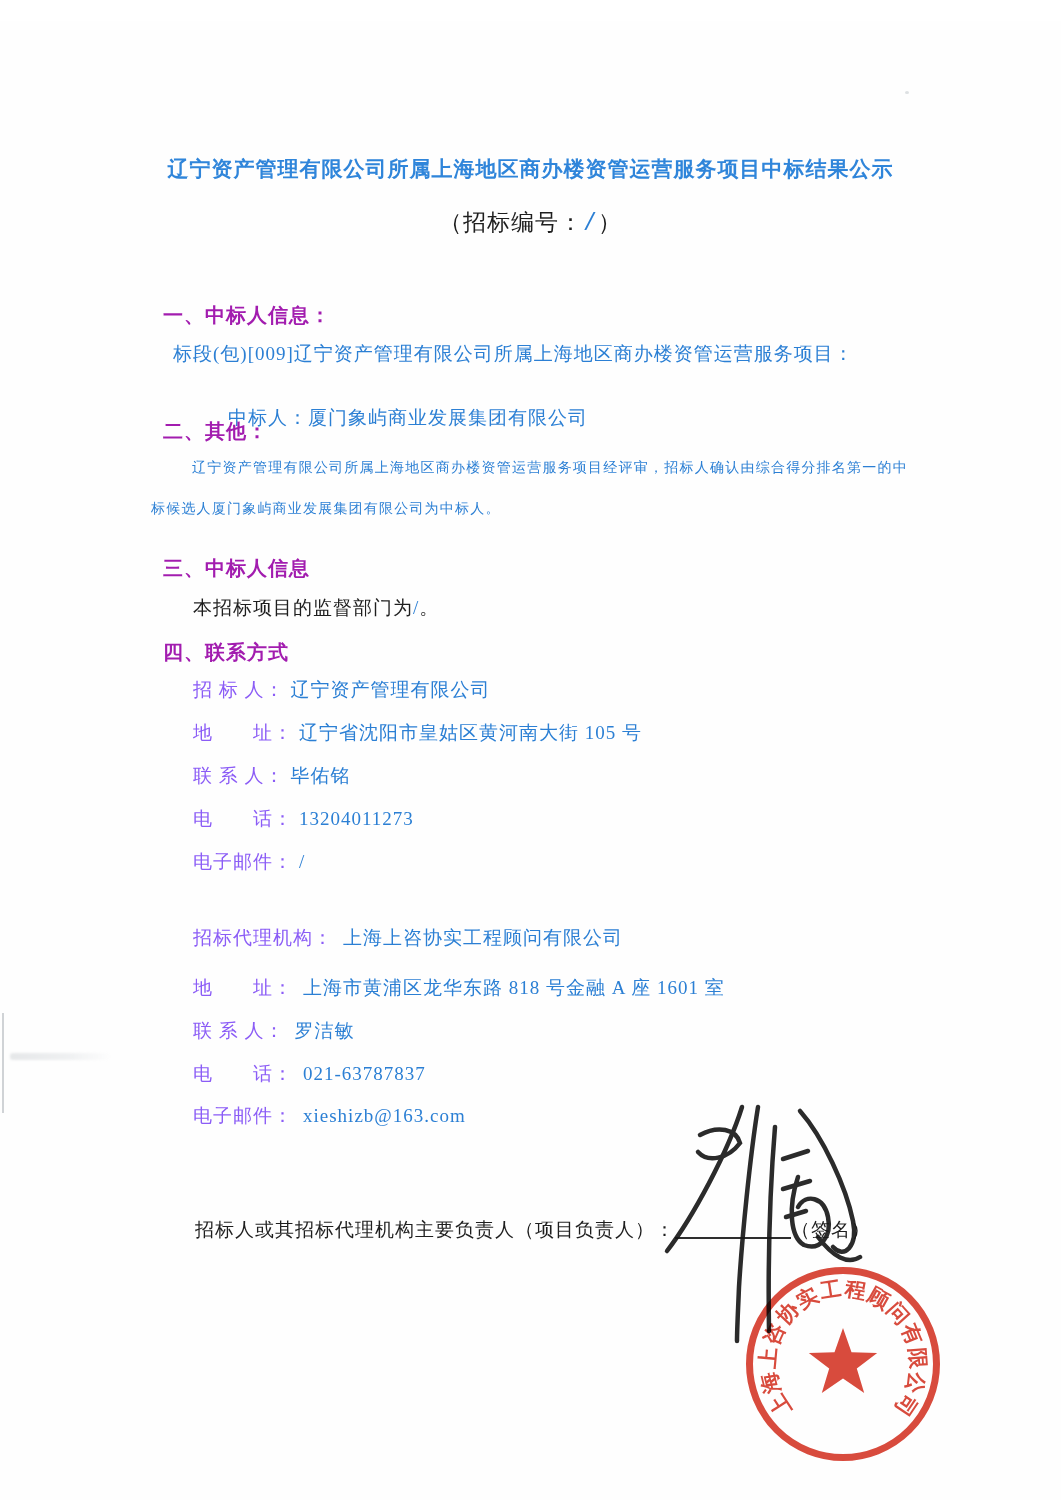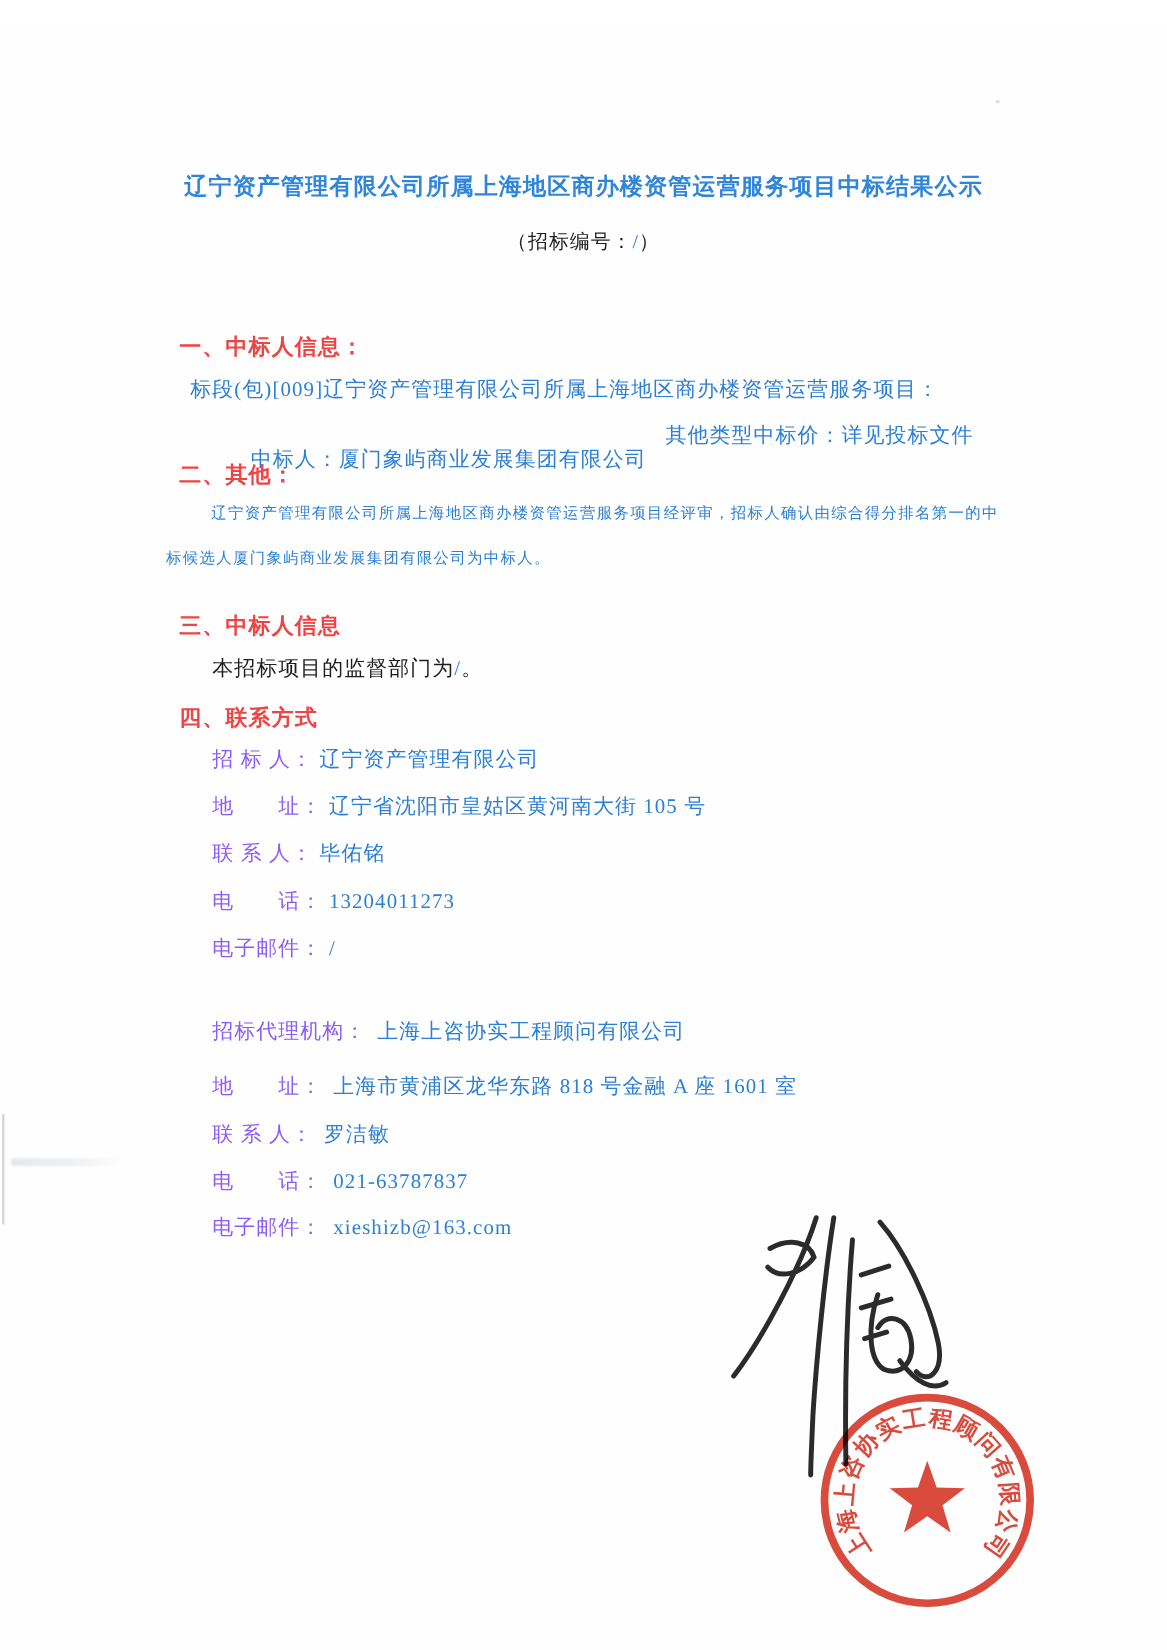--- a/index.html
+++ b/index.html
@@ -11,24 +11,24 @@
     font-family:"Liberation Serif","DejaVu Serif",serif;
     color:var(--ink_black,#1e1e1e);
     margin-top:21px;
   }
   .abs{position:absolute;white-space:pre;}
   .center{left:0;width:1061px;text-align:center;}
   .title{
     top:134px;font-size:21px;font-weight:700;letter-spacing:1px;
     color:var(--title_blue,#2f85da);
   }
-  .subtitle{top:186px;font-size:18px;letter-spacing:1px;}
+  .subtitle{top:186px;font-size:23px;letter-spacing:1px;font-family:Liberation Mono, monospace;}
   .h{
     font-family:"Liberation Sans","DejaVu Sans",sans-serif;
-    font-weight:700;font-size:20px;letter-spacing:1px;color:#ef4444;left:163px;
+    font-weight:700;font-size:20px;letter-spacing:1px;color:#a21caf;left:163px;
   }
   .body,.row{font-size:19px;letter-spacing:1px;}
   .blue{color:var(--accent_blue,#2b7fd4);}
   .para{
     position:absolute;left:151px;top:426px;width:757px;
     font-size:14px;line-height:41px;letter-spacing:1.2px;
     text-indent:41px;text-align:justify;white-space:normal;
   }
   .row{position:absolute;left:193px;}
   .row .lbl{white-space:pre;color:#8b5cf6;font-family:Liberation Serif, serif;}
@@ -62,21 +62,20 @@
 
 <div class="page">
 
   <div class="abs center title">辽宁资产管理有限公司所属上海地区商办楼资管运营服务项目中标结果公示</div>
   <div class="abs center subtitle"><span>（招标编号：</span><span class="blue">/</span><span>）</span></div>
 
   <div class="abs h" style="top:281px">一、中标人信息：</div>
   <div class="abs body blue" style="left:173px;top:320px">标段(包)[009]辽宁资产管理有限公司所属上海地区商办楼资管运营服务项目：</div>
   <div class="abs body" style="left:0;top:362px;width:1061px">
     <span class="blue" style="margin-left:205px">中标人：</span><span class="blue">厦门象屿商业发展集团有限公司</span>
-    <span class="abs blue" style="left:605px;top:0"><span>其他类型中标价：</span><span>详见投标文件</span></span>
   </div>
 
   <div class="abs h" style="top:397px">二、其他：</div>
   <div class="para blue">辽宁资产管理有限公司所属上海地区商办楼资管运营服务项目经评审，招标人确认由综合得分排名第一的中标候选人厦门象屿商业发展集团有限公司为中标人。</div>
 
   <div class="abs h" style="top:534px">三、中标人信息</div>
   <div class="abs body" style="left:193px;top:574px"><span>本招标项目的监督部门为</span><span class="blue">/</span><span>。</span></div>
 
   <div class="abs h" style="top:618px">四、联系方式</div>
 
@@ -85,20 +84,21 @@
   <div class="row" style="top:742px"><span class="lbl">联 系 人：</span><span class="val blue">毕佑铭</span></div>
   <div class="row" style="top:785px"><span class="lbl">电　　话：</span><span class="val blue">13204011273</span></div>
   <div class="row" style="top:828px"><span class="lbl">电子邮件：</span><span class="val blue">/</span></div>
 
   <div class="row agency" style="top:904px"><span class="lbl">招标代理机构：</span><span class="val blue">上海上咨协实工程顾问有限公司</span></div>
   <div class="row agency" style="top:954px"><span class="lbl">地　　址：</span><span class="val blue">上海市黄浦区龙华东路 818 号金融 A 座 1601 室</span></div>
   <div class="row agency" style="top:997px"><span class="lbl">联 系 人：</span><span class="val blue">罗洁敏</span></div>
   <div class="row agency" style="top:1040px"><span class="lbl">电　　话：</span><span class="val blue">021-63787837</span></div>
   <div class="row agency" style="top:1082px"><span class="lbl">电子邮件：</span><span class="val blue">xieshizb@163.com</span></div>
 
+  <div class="abs footer-line" style="left:195px;top:1196px"><span>招标人或其招标代理机构主要负责人（项目负责人）：</span><span class="uline" style="width:116px"></span><span>（签名）</span></div>
 
 
   <svg class="sig-svg" width="215" height="255" viewBox="0 0 215 255">
     <g fill="none" stroke="#151515" stroke-width="4.5" stroke-linecap="round" opacity="0.9">
       <path d="M94,10 C80,55 45,120 19,154"></path>
       <path d="M110,10 C102,60 94,140 91,190 C90,215 89,232 89,244"></path>
       <path d="M52,38 C70,28 88,32 92,46 C80,62 60,66 50,55"></path>
       <path d="M127,30 C122,90 120,170 121,234"></path>
       <path d="M135,62 L160,54"></path>
       <path d="M135,92 L162,84"></path>

